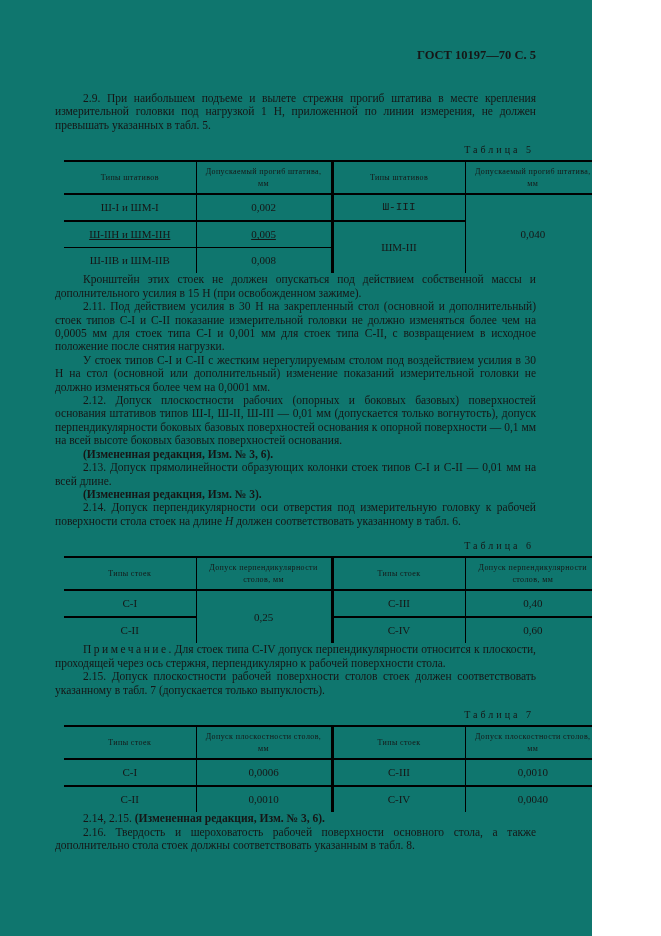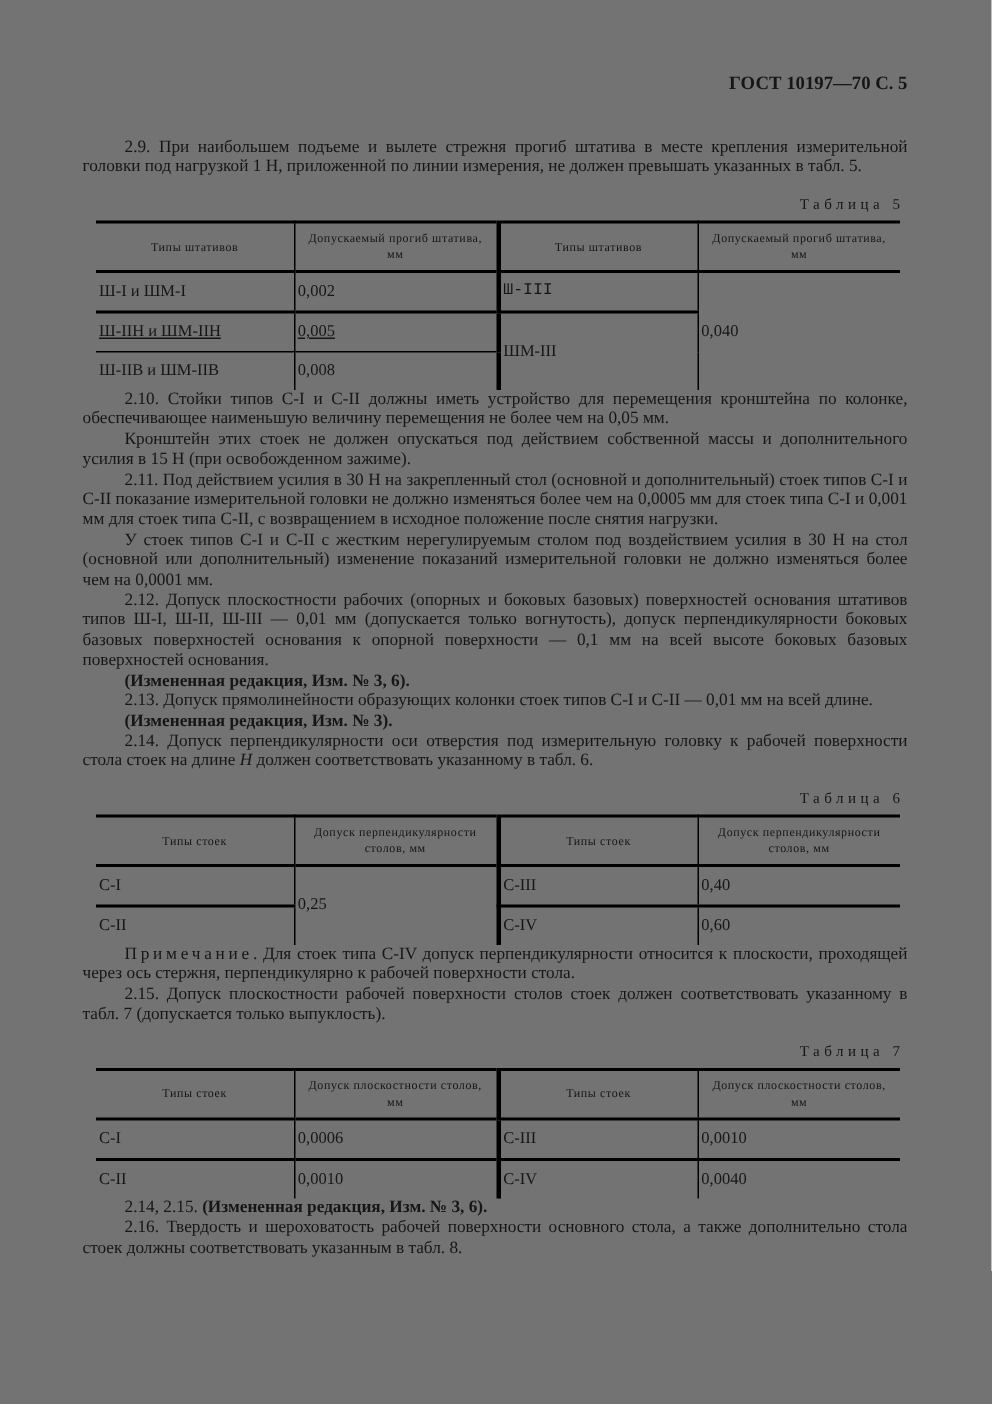--- a/index.html
+++ b/index.html
@@ -1,20 +1,20 @@
 <!DOCTYPE html>
 <html lang="ru"><head>
 <meta charset="utf-8">
 <style>
   html,body { margin:0; padding:0; background:#ffffff; }
   .page {
     position:relative;
-    width:661px; height:936px;
+    width:592px; height:936px;
     box-sizing:border-box;
-    background:#737373;
+    background:#0f766e;
     color:#161616;
     font-family:"Liberation Serif","DejaVu Serif",serif;
     padding:48px 56px 0 55px;
     overflow:hidden;
   }
   .doc-header {
     text-align:right;
     font-weight:bold;
     font-size:12.5px;
     line-height:14px;
@@ -53,21 +53,21 @@
     line-height:1.45;
     letter-spacing:0.4px;
     text-align:center;
     vertical-align:middle;
     padding:4px 8px;
     border-bottom:2.5px solid #000;
   }
   .gtable td {
     font-size:11px;
     line-height:13px;
-    text-align:left;
+    text-align:center;
     vertical-align:middle;
     padding:3px 2px;
     height:19px;
   }
   .c1 { width:132px; } .c2 { width:136px; } .c3 { width:133px; } .c4 { width:135px; }
   .vr1 { border-right:1px solid #000; }
   .vr3 { border-right:3px solid #000; }
   .hb1 { border-bottom:1px solid #000;text-decoration:underline; }
   .hb2 { border-bottom:2px solid #000; }
   .hb25 { border-bottom:2.5px solid #000;font-family:Liberation Mono, monospace; }
@@ -108,21 +108,20 @@
       <td class="vr3 hb1">0,005</td>
       <td class="vr1" rowspan="2">ШМ-III</td>
     </tr>
     <tr>
       <td class="vr1">Ш-IIВ и ШМ-IIВ</td>
       <td class="vr3">0,008</td>
     </tr>
   </tbody>
     </table>
 
-  <p class="body mt14">2.10. Стойки типов С-I и С-II должны иметь устройство для перемещения кронштейна по колонке, обеспечивающее наименьшую величину перемещения не более чем на 0,05 мм.</p>
   <p class="body">Кронштейн этих стоек не должен опускаться под действием собственной массы и дополнительного усилия в 15 Н (при освобожденном зажиме).</p>
   <p class="body">2.11. Под действием усилия в 30 Н на закрепленный стол (основной и дополнительный) стоек типов С-I и С-II показание измерительной головки не должно изменяться более чем на 0,0005 мм для стоек типа С-I и 0,001 мм для стоек типа С-II, с возвращением в исходное положение после снятия нагрузки.</p>
   <p class="body">У стоек типов С-I и С-II с жестким нерегулируемым столом под воздействием усилия в 30 Н на стол (основной или дополнительный) изменение показаний измерительной головки не должно изменяться более чем на 0,0001 мм.</p>
   <p class="body">2.12. Допуск плоскостности рабочих (опорных и боковых базовых) поверхностей основания штативов типов Ш-I, Ш-II, Ш-III — 0,01 мм (допускается только вогнутость), допуск перпендикулярности боковых базовых поверхностей основания к опорной поверхности — 0,1 мм на всей высоте боковых базовых поверхностей основания.</p>
   <p class="body bold">(Измененная редакция, Изм. № 3, 6).</p>
   <p class="body">2.13. Допуск прямолинейности образующих колонки стоек типов С-I и С-II — 0,01 мм на всей длине.</p>
   <p class="body bold">(Измененная редакция, Изм. № 3).</p>
   <p class="body"><span>2.14. Допуск перпендикулярности оси отверстия под измерительную головку к рабочей поверхности стола стоек на длине </span><span class="var">Н</span><span> должен соответствовать указанному в табл. 6.</span></p>
 
   <div class="tlabel mt14">Таблица 6</div>

